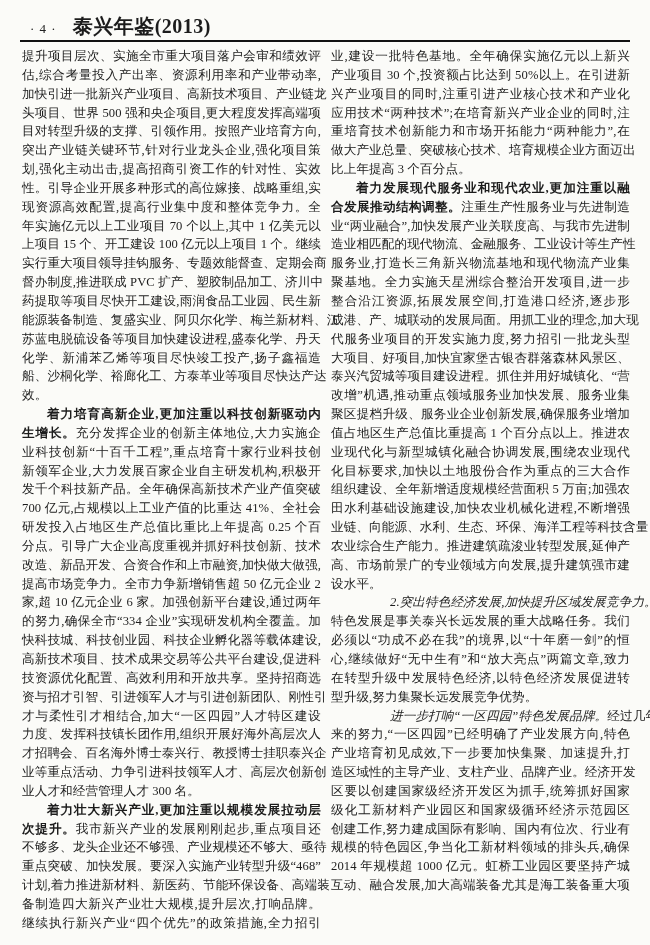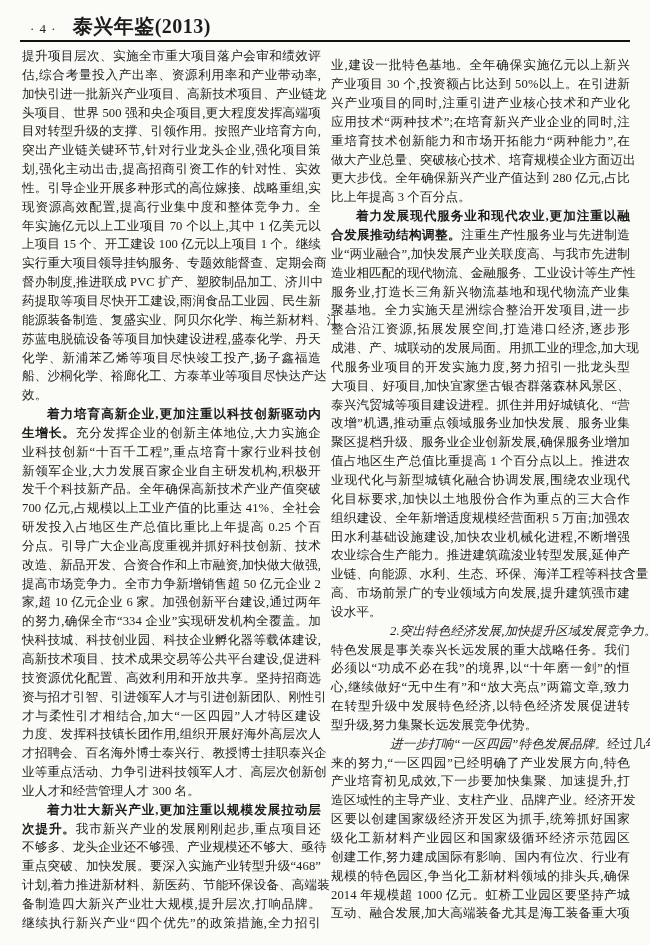--- a/index.html
+++ b/index.html
@@ -17,21 +17,21 @@
     font-size:13px;display:flex;align-items:baseline;
   }
   .page-number{font-size:13px;color:#222;letter-spacing:1px;}
   .book-title{font-weight:bold;margin-left:16px;font-size:20px;letter-spacing:0.5px;}
   .header-rule{
     position:absolute;top:40px;left:20px;width:610px;height:2px;
     background:#121212;
   }
   .columns{
     position:absolute;top:47px;left:22px;
-    display:flex;gap:10px;align-items:center;
+    display:flex;gap:10px;
   }
   .col{width:299px;}
   .line{
     height:18.85px;line-height:18.85px;
     font-size:12.6px;
     white-space:nowrap;
     text-align:justify;
     text-align-last:justify;
     text-justify:inter-character;
     letter-spacing:0.1px;
@@ -100,42 +100,41 @@
         <div class="line"><span>备制造四大新兴产业壮大规模,提升层次,打响品牌。</span></div>
         <div class="line"><span>继续执行新兴产业“四个优先”的政策措施,全力招引</span></div>
       </section>
     <section class="col" id="col-right">
         <div class="line"><span>业,建设一批特色基地。全年确保实施亿元以上新兴</span></div>
         <div class="line"><span>产业项目 30 个,投资额占比达到 50%以上。在引进新</span></div>
         <div class="line"><span>兴产业项目的同时,注重引进产业核心技术和产业化</span></div>
         <div class="line"><span>应用技术“两种技术”;在培育新兴产业企业的同时,注</span></div>
         <div class="line"><span>重培育技术创新能力和市场开拓能力“两种能力”,在</span></div>
         <div class="line"><span>做大产业总量、突破核心技术、培育规模企业方面迈出</span></div>
-        <div class="line"><span>更大步伐。全年确保新兴产业产值达到 280 亿元,占比</span></div>
         <div class="line end"><span>比上年提高 3 个百分点。</span></div>
         <div class="line indent"><span class="seg-b">着力发展现代服务业和现代农业,更加注重以融</span></div>
         <div class="line"><span class="seg-b">合发展推动结构调整。</span><span>注重生产性服务业与先进制造</span></div>
         <div class="line"><span>业“两业融合”,加快发展产业关联度高、与我市先进制</span></div>
         <div class="line"><span>造业相匹配的现代物流、金融服务、工业设计等生产性</span></div>
         <div class="line"><span>服务业,打造长三角新兴物流基地和现代物流产业集</span></div>
         <div class="line"><span>聚基地。全力实施天星洲综合整治开发项目,进一步</span></div>
         <div class="line"><span>整合沿江资源,拓展发展空间,打造港口经济,逐步形</span></div>
         <div class="line"><span>成港、产、城联动的发展局面。用抓工业的理念,加大现</span></div>
         <div class="line"><span>代服务业项目的开发实施力度,努力招引一批龙头型</span></div>
         <div class="line"><span>大项目、好项目,加快宜家堡古银杏群落森林风景区、</span></div>
         <div class="line"><span>泰兴汽贸城等项目建设进程。抓住并用好城镇化、“营</span></div>
         <div class="line"><span>改增”机遇,推动重点领域服务业加快发展、服务业集</span></div>
         <div class="line"><span>聚区提档升级、服务业企业创新发展,确保服务业增加</span></div>
         <div class="line"><span>值占地区生产总值比重提高 1 个百分点以上。推进农</span></div>
         <div class="line"><span>业现代化与新型城镇化融合协调发展,围绕农业现代</span></div>
         <div class="line"><span>化目标要求,加快以土地股份合作为重点的三大合作</span></div>
         <div class="line"><span>组织建设、全年新增适度规模经营面积 5 万亩;加强农</span></div>
         <div class="line"><span>田水利基础设施建设,加快农业机械化进程,不断增强</span></div>
+        <div class="line"><span>业链、向能源、水利、生态、环保、海洋工程等科技含量</span></div>
         <div class="line"><span>农业综合生产能力。推进建筑疏浚业转型发展,延伸产</span></div>
-        <div class="line"><span>业链、向能源、水利、生态、环保、海洋工程等科技含量</span></div>
         <div class="line"><span>高、市场前景广的专业领域方向发展,提升建筑强市建</span></div>
         <div class="line end"><span>设水平。</span></div>
         <div class="line indent"><span class="seg-k">2.突出特色经济发展,加快提升区域发展竞争力。</span></div>
         <div class="line"><span>特色发展是事关泰兴长远发展的重大战略任务。我们</span></div>
         <div class="line"><span>必须以“功成不必在我”的境界,以“十年磨一剑”的恒</span></div>
         <div class="line"><span>心,继续做好“无中生有”和“放大亮点”两篇文章,致力</span></div>
         <div class="line"><span>在转型升级中发展特色经济,以特色经济发展促进转</span></div>
         <div class="line end"><span>型升级,努力集聚长远发展竞争优势。</span></div>
         <div class="line indent"><span class="seg-k">进一步打响“一区四园”特色发展品牌。</span><span>经过几年</span></div>
         <div class="line"><span>来的努力,“一区四园”已经明确了产业发展方向,特色</span></div>

